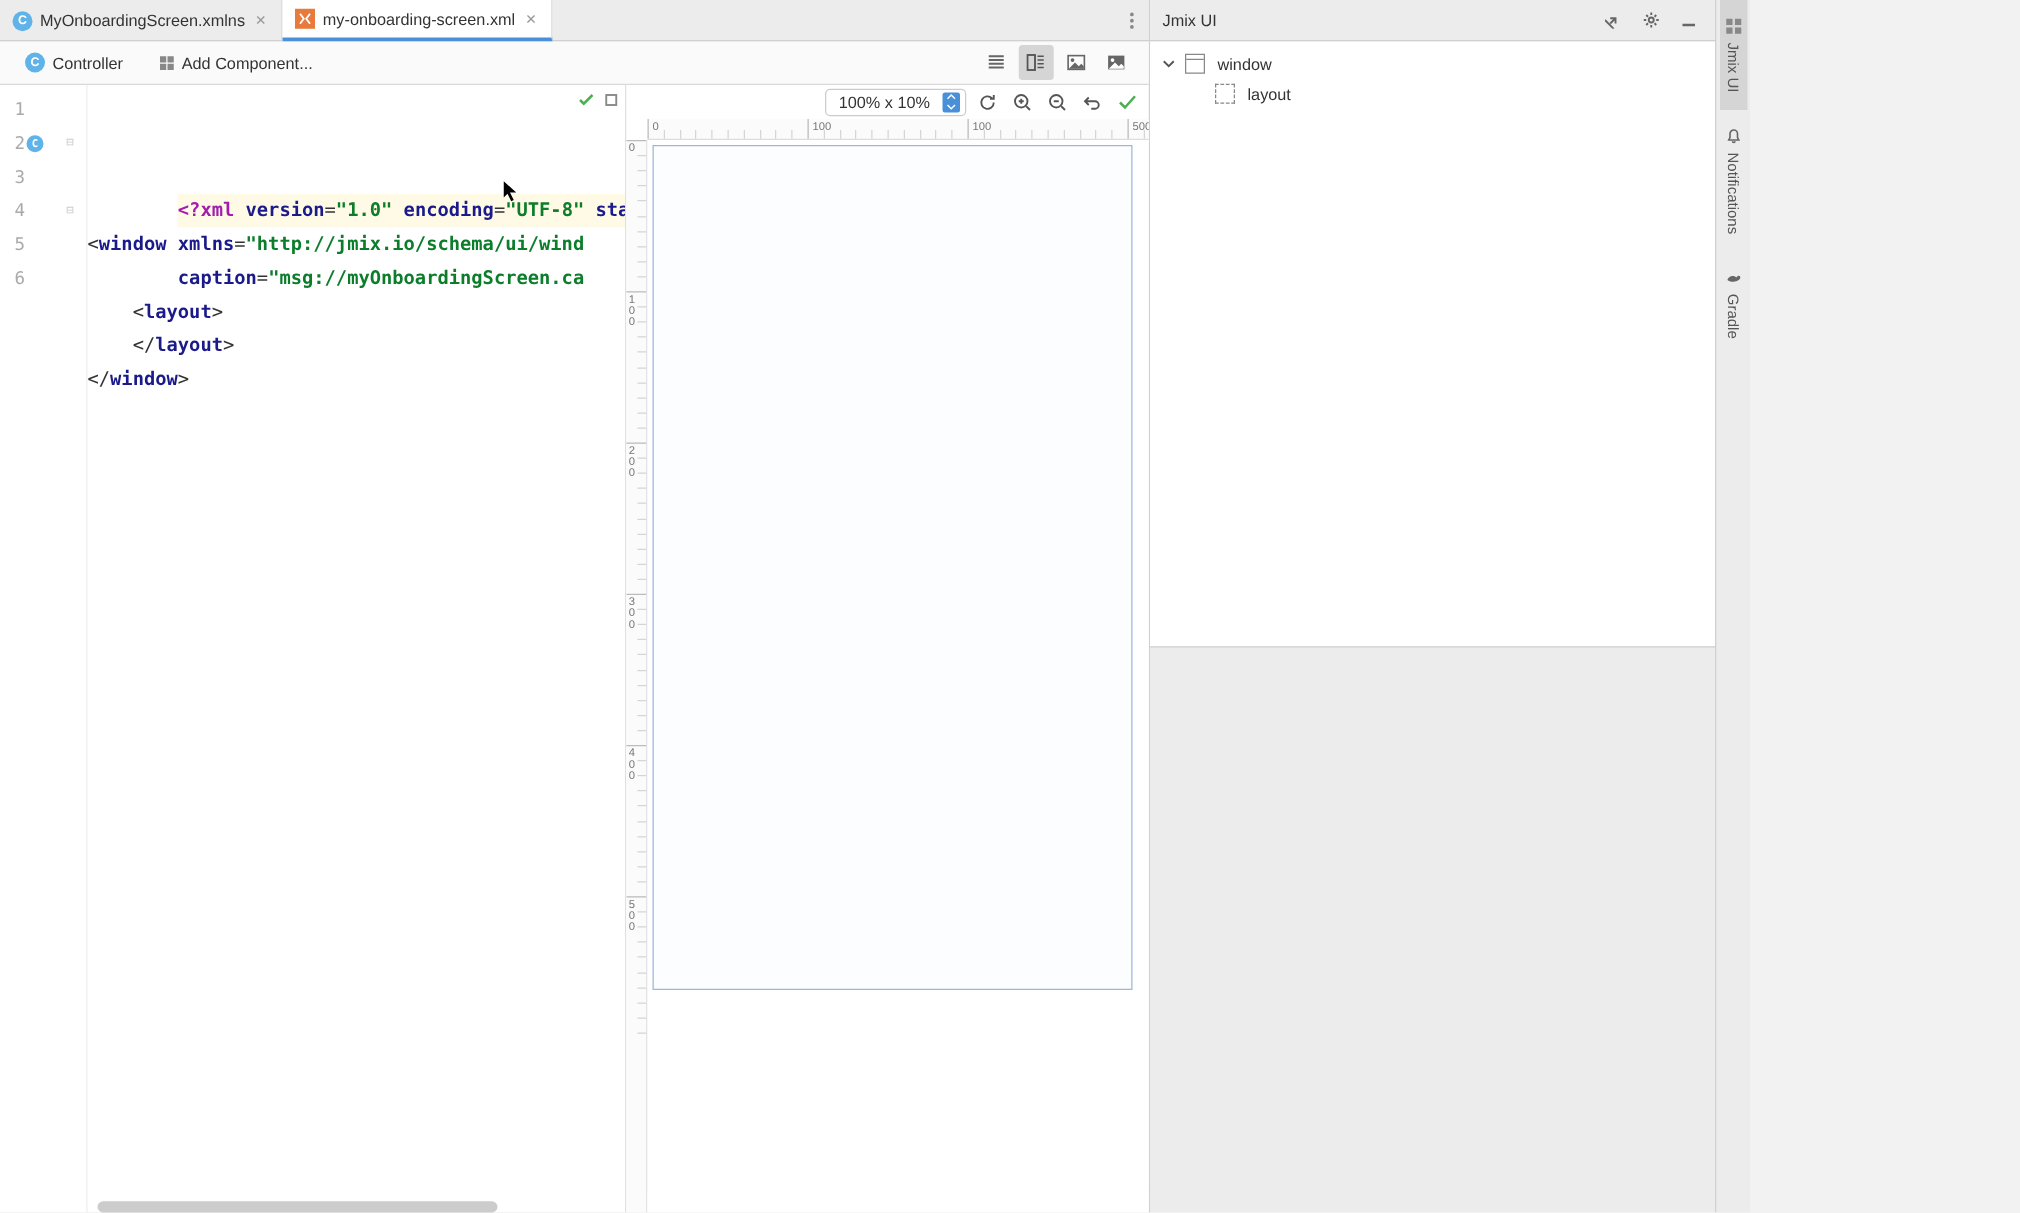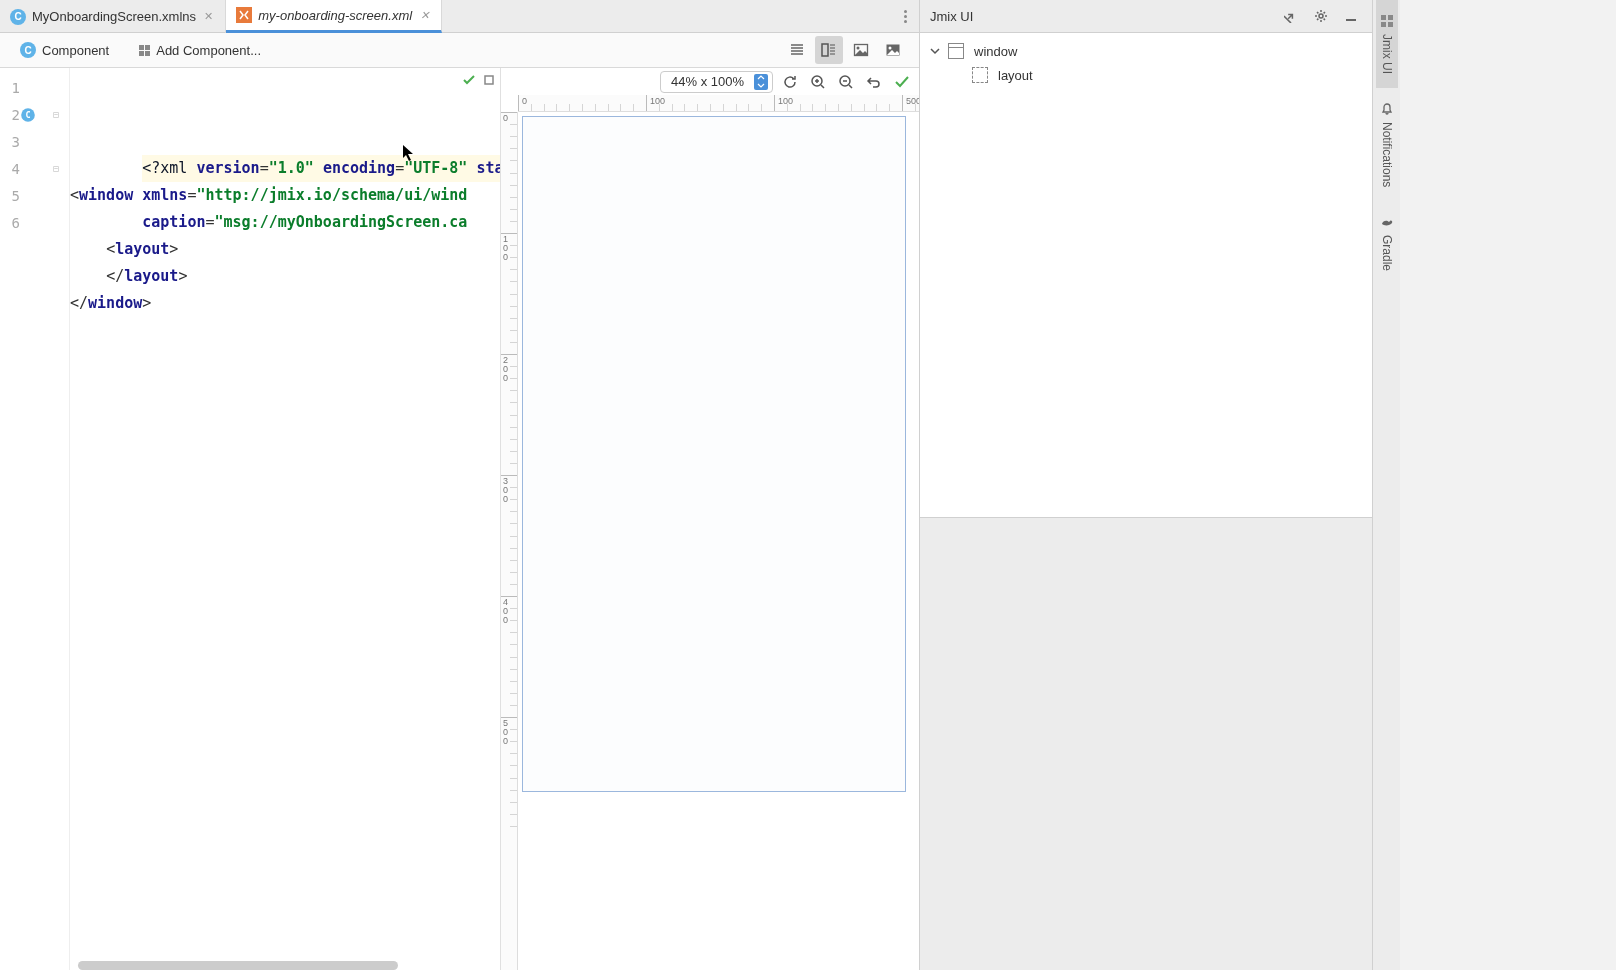--- a/index.html
+++ b/index.html
@@ -34,21 +34,20 @@
   align-items: center;
   padding: 0 10px;
   height: 33px;
   gap: 6px;
   cursor: pointer;
   border-right: 1px solid #d9d9d9;
 }
 .tab.active {
   background: #fff;
   border-bottom: 3px solid #4a90d9;
-  font-style: italic;
 }
 .tab-icon-c {
   width: 16px; height: 16px;
   background: #5fb3e8;
   border-radius: 50%;
   display: flex; align-items: center; justify-content: center;
   color: #fff; font-size: 10px; font-weight: bold;
 }
 .tab-icon-xml {
   width: 16px; height: 16px;
@@ -139,21 +138,21 @@
   flex: 1;
   font-family: "Menlo", "Consolas", monospace;
   font-size: 15px;
   line-height: 27px;
   padding-top: 6px;
   overflow: hidden;
   white-space: pre;
   position: relative;
 }
 .code-area .hl-bg { background: #fffae5; display: inline-block; width: 100%; }
-.tk-pi { color: #0f172a; font-weight: normal; }
+.tk-pi { color: #a21caf; font-weight: bold; }
 .tk-tag { color: #1a1a8a; font-weight: bold; }
 .tk-attr-n { color: #1a1a8a; font-weight: bold; }
 .tk-attr-v { color: #0b7d2b; font-weight: bold; }
 .tk-punct { color: #333; }
 .overlay-icons {
   position: absolute;
   right: 4px; top: 5px;
   display: flex; gap: 6px;
 }
 .overlay-icons span svg { width: 14px; height: 14px; }
@@ -392,21 +391,21 @@
       <div class="kebab-icon">
         <span></span>
           <span></span>
           <span></span>
       </div>
     </div>
 
     <div class="toolbar-editor">
       <div class="controller-btn">
         <span class="tab-icon-c">C</span>
-        <span>Component</span>
+        <span>Controller</span>
       </div>
       <div class="add-component-btn">
         <span class="add-comp-icon">
             <span></span>
             <span></span>
             <span></span>
             <span></span>
           </span>
         <span>Add Component...</span>
       </div>
@@ -480,21 +479,21 @@
                 <path d="M1 1 L1 14 L4 11 L7 17 L9 16 L6 10 L11 10 Z" fill="#000"></path>
               </svg>
           </div>
         <div class="hl-bg"><span class="tk-pi">&lt;?xml</span> <span class="tk-attr-n">version</span><span class="tk-punct">=</span><span class="tk-attr-v">"1.0"</span> <span class="tk-attr-n">encoding</span><span class="tk-punct">=</span><span class="tk-attr-v">"UTF-8"</span> <span class="tk-attr-n">stan</span></div><div><span class="tk-punct">&lt;</span><span class="tk-tag">window</span> <span class="tk-attr-n">xmlns</span><span class="tk-punct">=</span><span class="tk-attr-v">"http://jmix.io/schema/ui/wind</span></div><div>&nbsp;&nbsp;&nbsp;&nbsp;&nbsp;&nbsp;&nbsp;&nbsp;<span class="tk-attr-n">caption</span><span class="tk-punct">=</span><span class="tk-attr-v">"msg://myOnboardingScreen.ca</span></div><div>&nbsp;&nbsp;&nbsp;&nbsp;<span class="tk-punct">&lt;</span><span class="tk-tag">layout</span><span class="tk-punct">&gt;</span></div><div>&nbsp;&nbsp;&nbsp;&nbsp;<span class="tk-punct">&lt;/</span><span class="tk-tag">layout</span><span class="tk-punct">&gt;</span></div><div><span class="tk-punct">&lt;/</span><span class="tk-tag">window</span><span class="tk-punct">&gt;</span></div></div>
         <div class="hscroll"></div>
       </div>
 
       <div class="preview-pane">
         <div class="preview-toolbar">
           <div class="zoom-ctl">
-            <span>44% x 100%</span>
+            <span>100% x 10%</span>
             <span class="zoom-spin">
               <span>
                   <svg viewBox="0 0 8 5">
                     <path d="M1 4 L4 1 L7 4" stroke="#fff" stroke-width="1.2" fill="none"></path>
                   </svg>
                 </span>
               <span>
                   <svg viewBox="0 0 8 5">
                     <path d="M1 1 L4 4 L7 1" stroke="#fff" stroke-width="1.2" fill="none"></path>
                   </svg>

